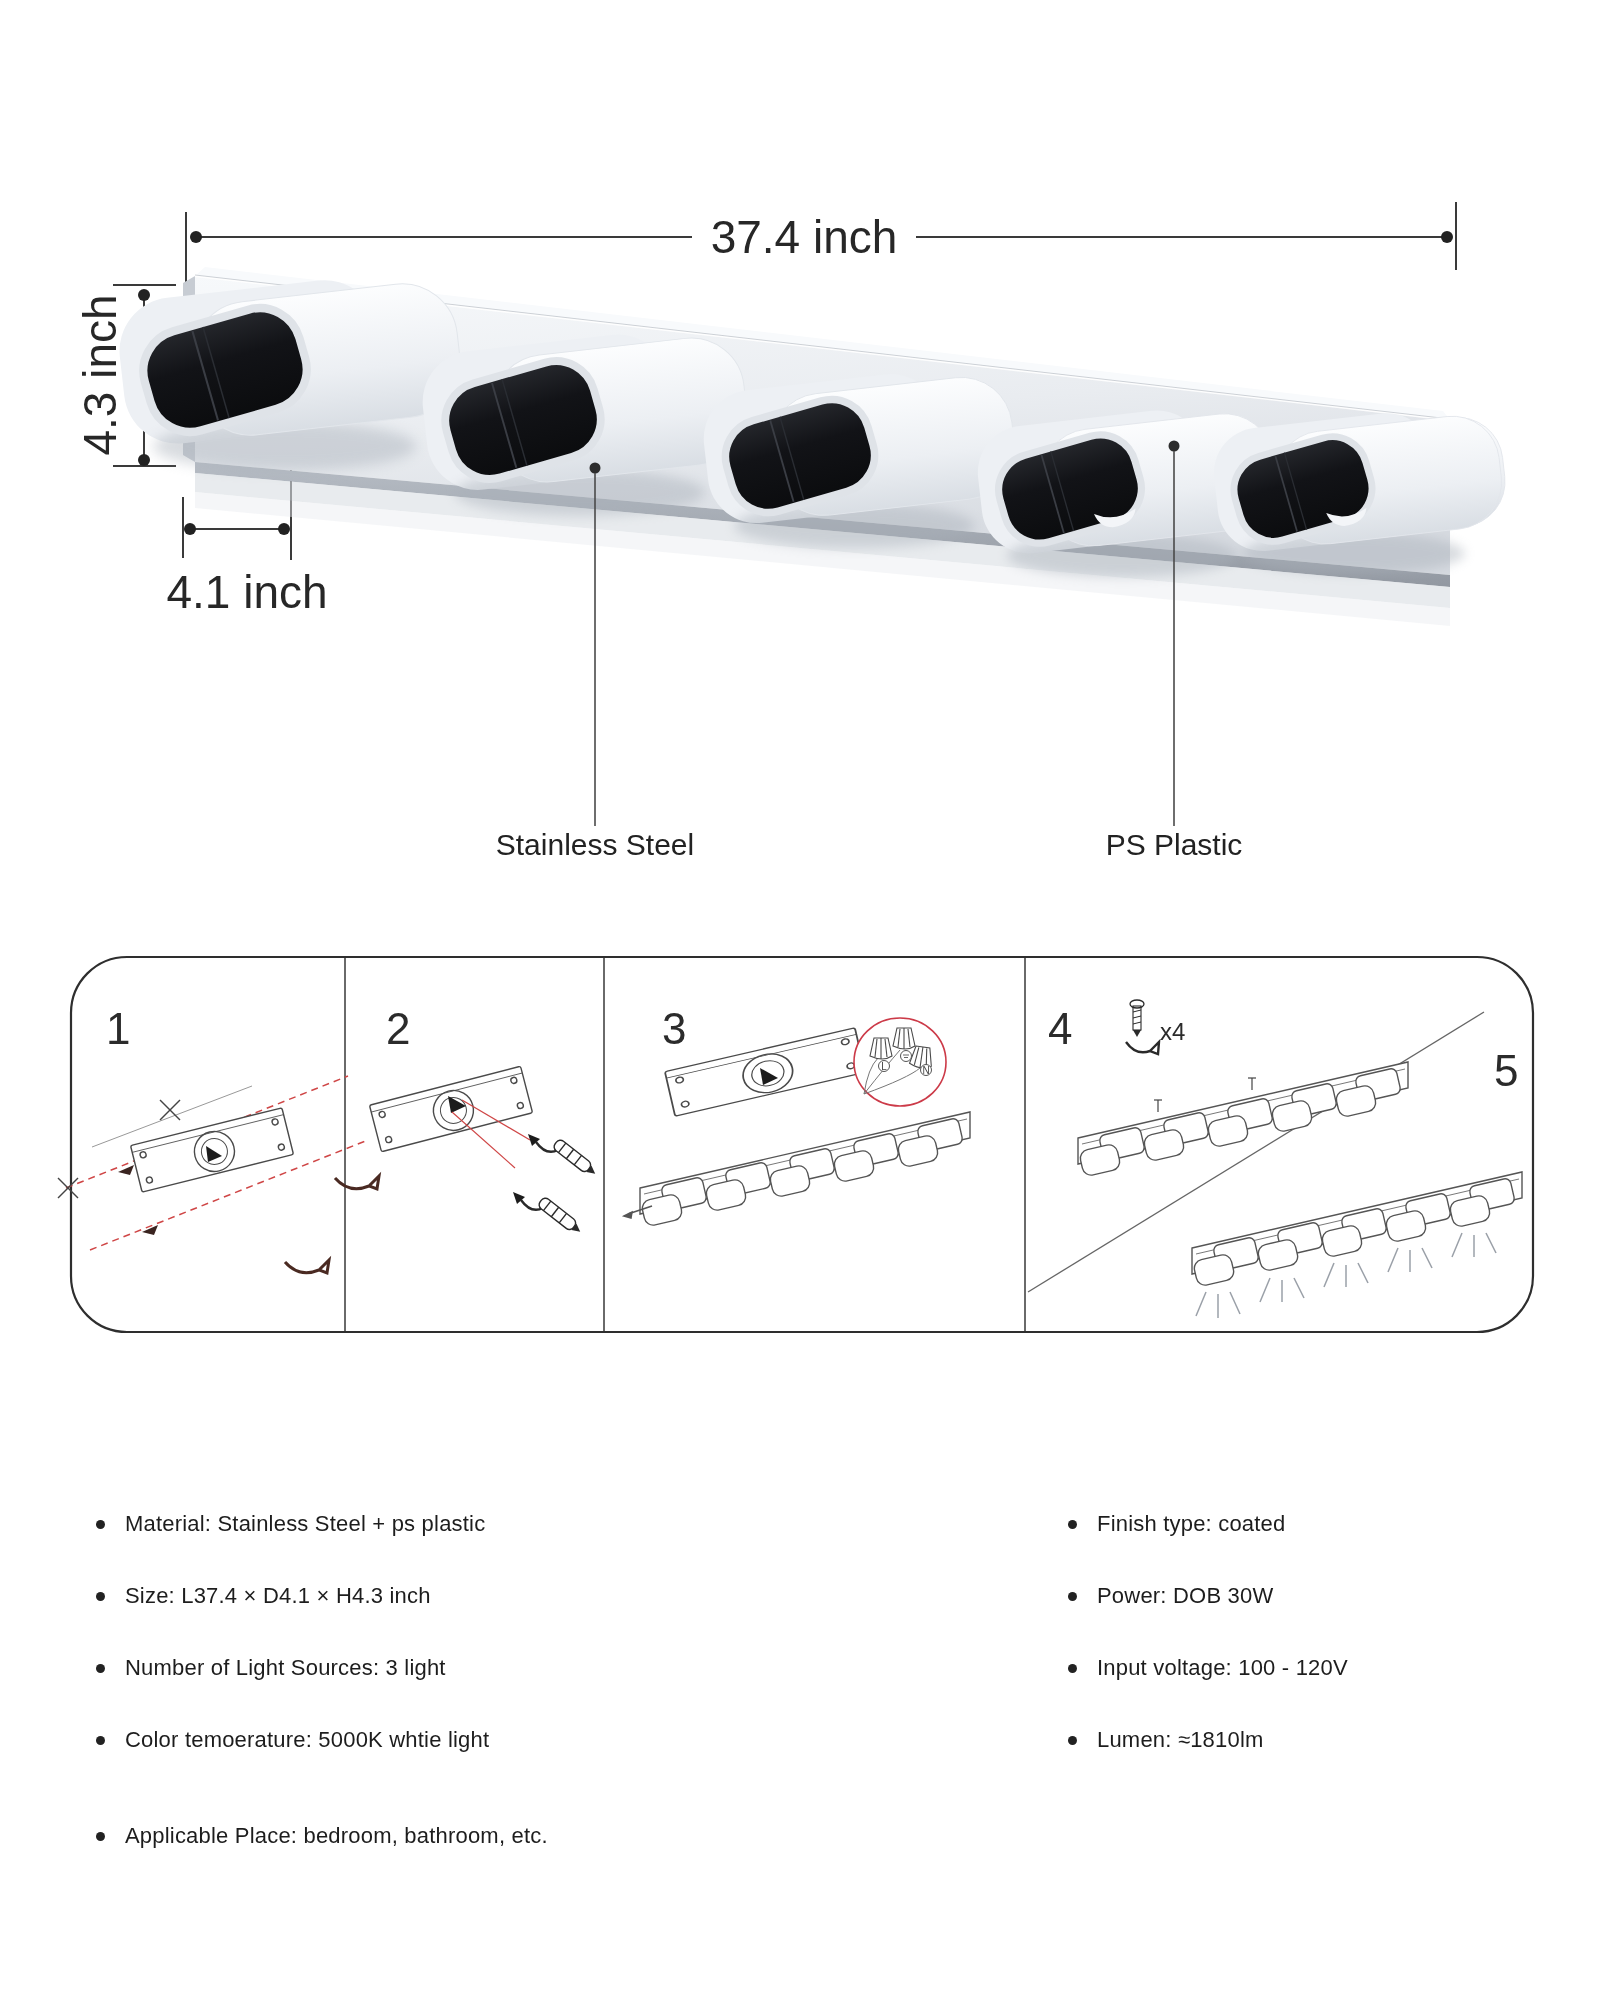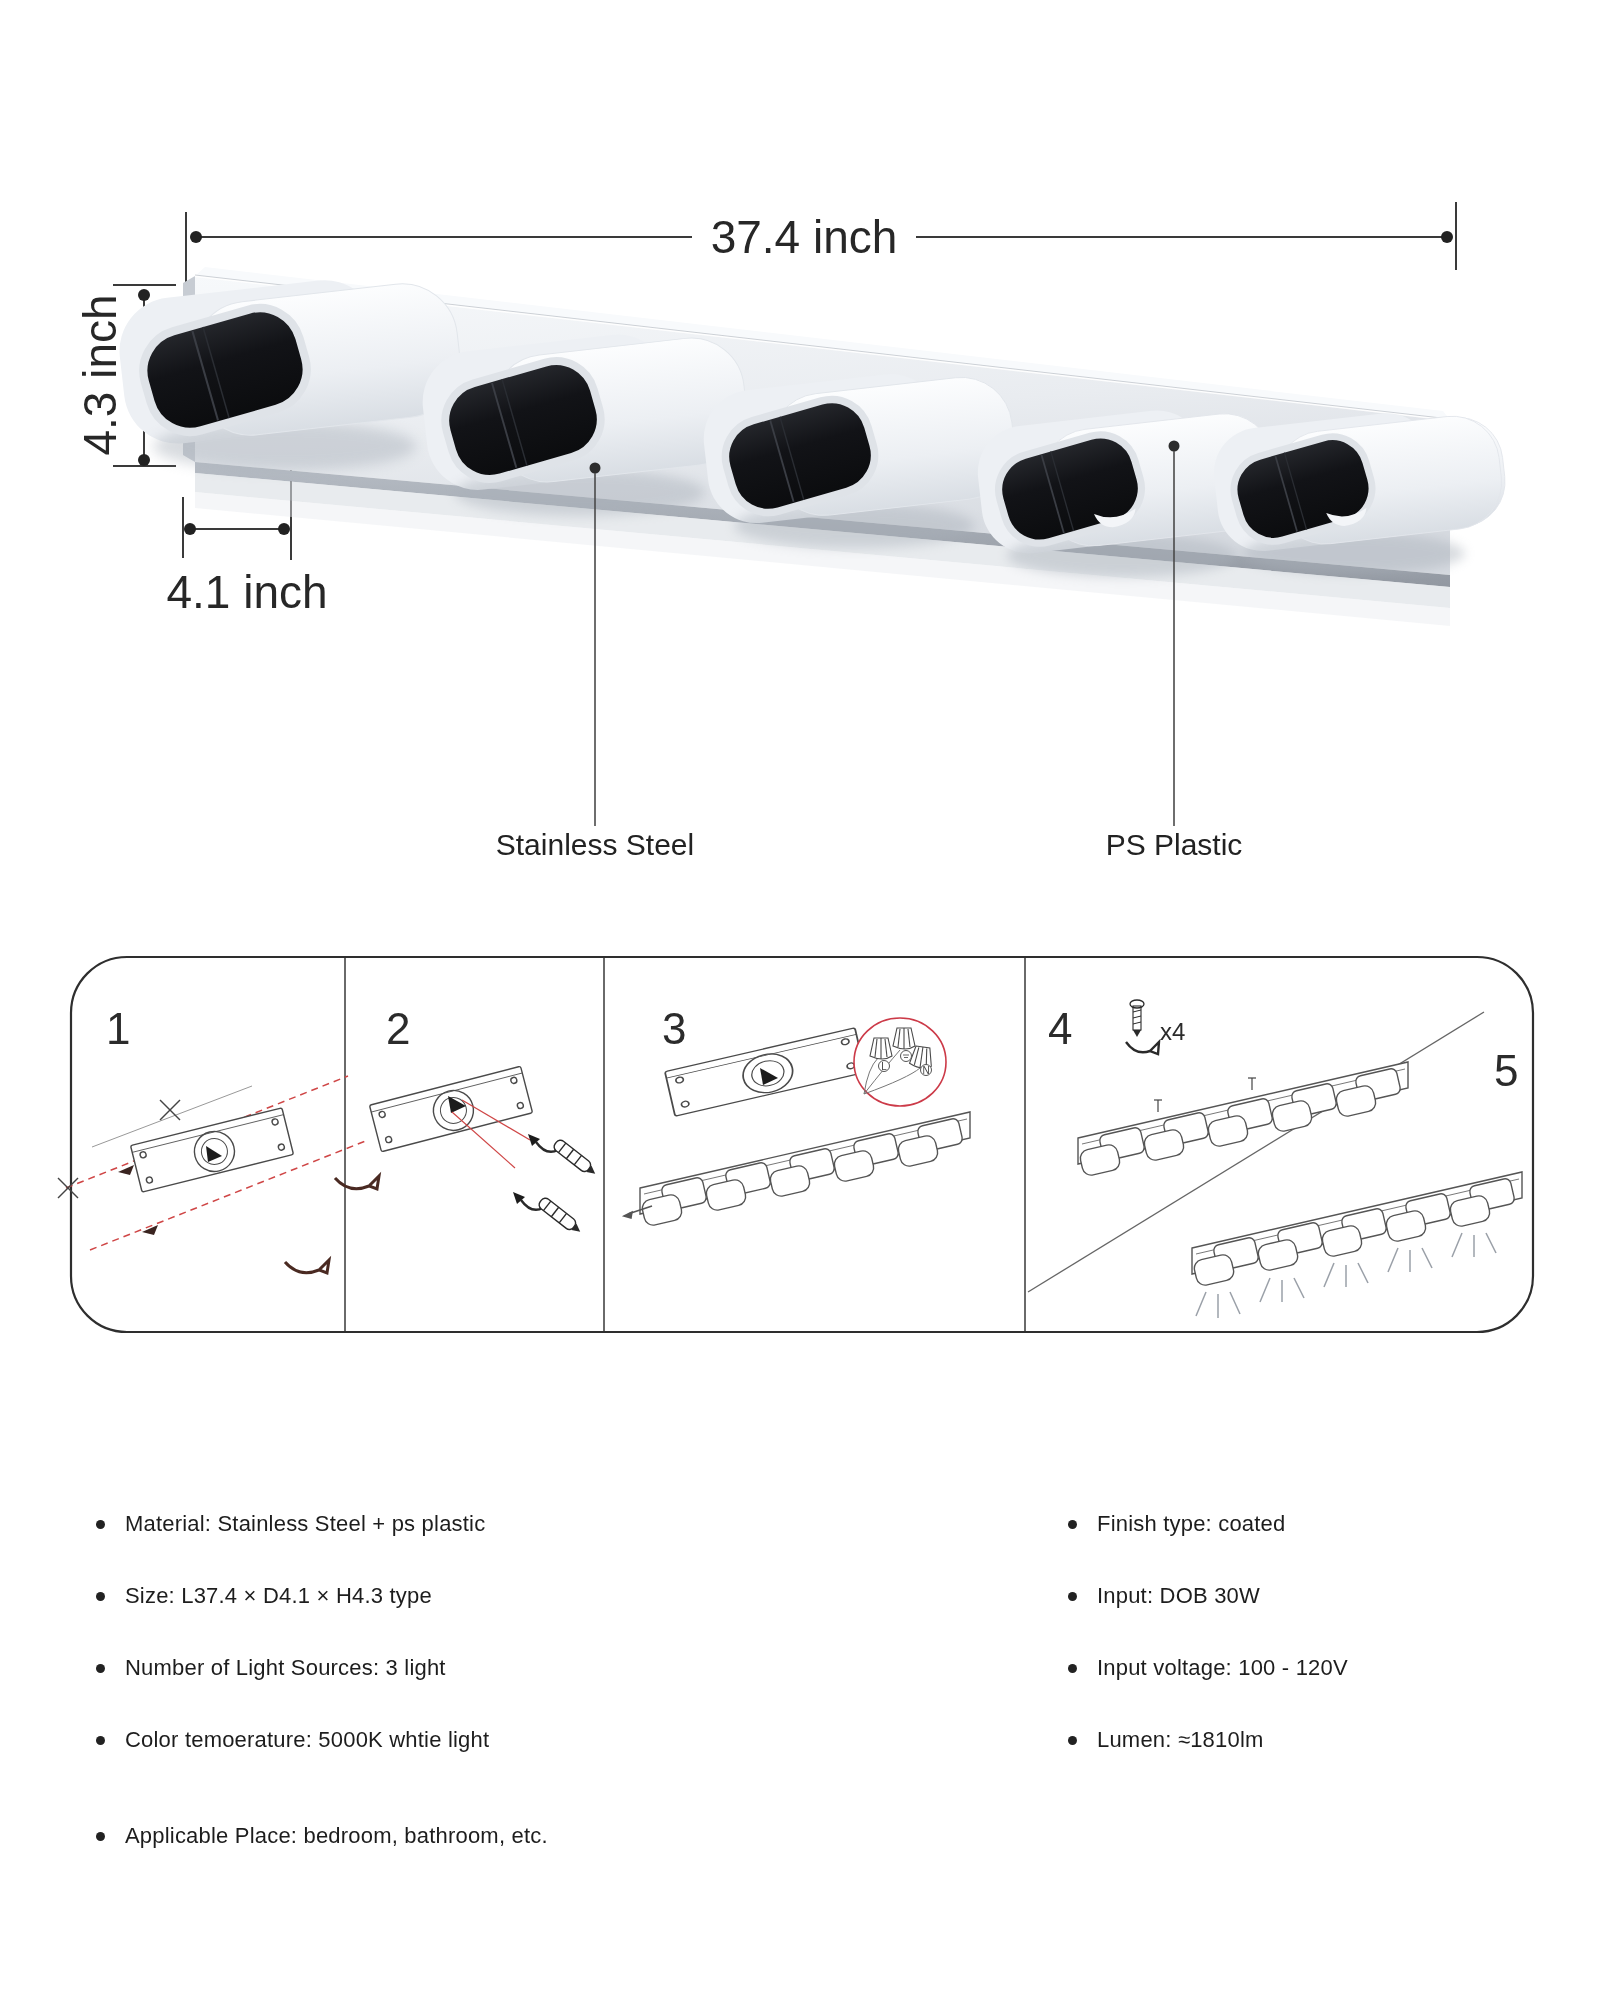--- a/index.html
+++ b/index.html
@@ -306,21 +306,21 @@
     </g>
   </svg>
 
   <ul class="spec-list" id="spec-left">
     <li>
       <span class="bullet"></span>
       <span class="spec-text">Material:  Stainless Steel + ps plastic</span>
     </li>
     <li>
       <span class="bullet"></span>
-      <span class="spec-text">Size: L37.4 × D4.1 × H4.3 type</span>
+      <span class="spec-text">Size: L37.4 × D4.1 × H4.3 inch</span>
     </li>
     <li>
       <span class="bullet"></span>
       <span class="spec-text">Number of Light Sources: 3 light</span>
     </li>
     <li>
       <span class="bullet"></span>
       <span class="spec-text">Color temoerature: 5000K whtie light</span>
     </li>
     <li class="gap">
@@ -329,21 +329,21 @@
     </li>
   </ul>
 
   <ul class="spec-list" id="spec-right">
     <li>
       <span class="bullet"></span>
       <span class="spec-text">Finish type: coated</span>
     </li>
     <li>
       <span class="bullet"></span>
-      <span class="spec-text">Input: DOB 30W</span>
+      <span class="spec-text">Power: DOB 30W</span>
     </li>
     <li>
       <span class="bullet"></span>
       <span class="spec-text">Input voltage: 100 - 120V</span>
     </li>
     <li>
       <span class="bullet"></span>
       <span class="spec-text">Lumen: ≈1810lm</span>
     </li>
   </ul>

